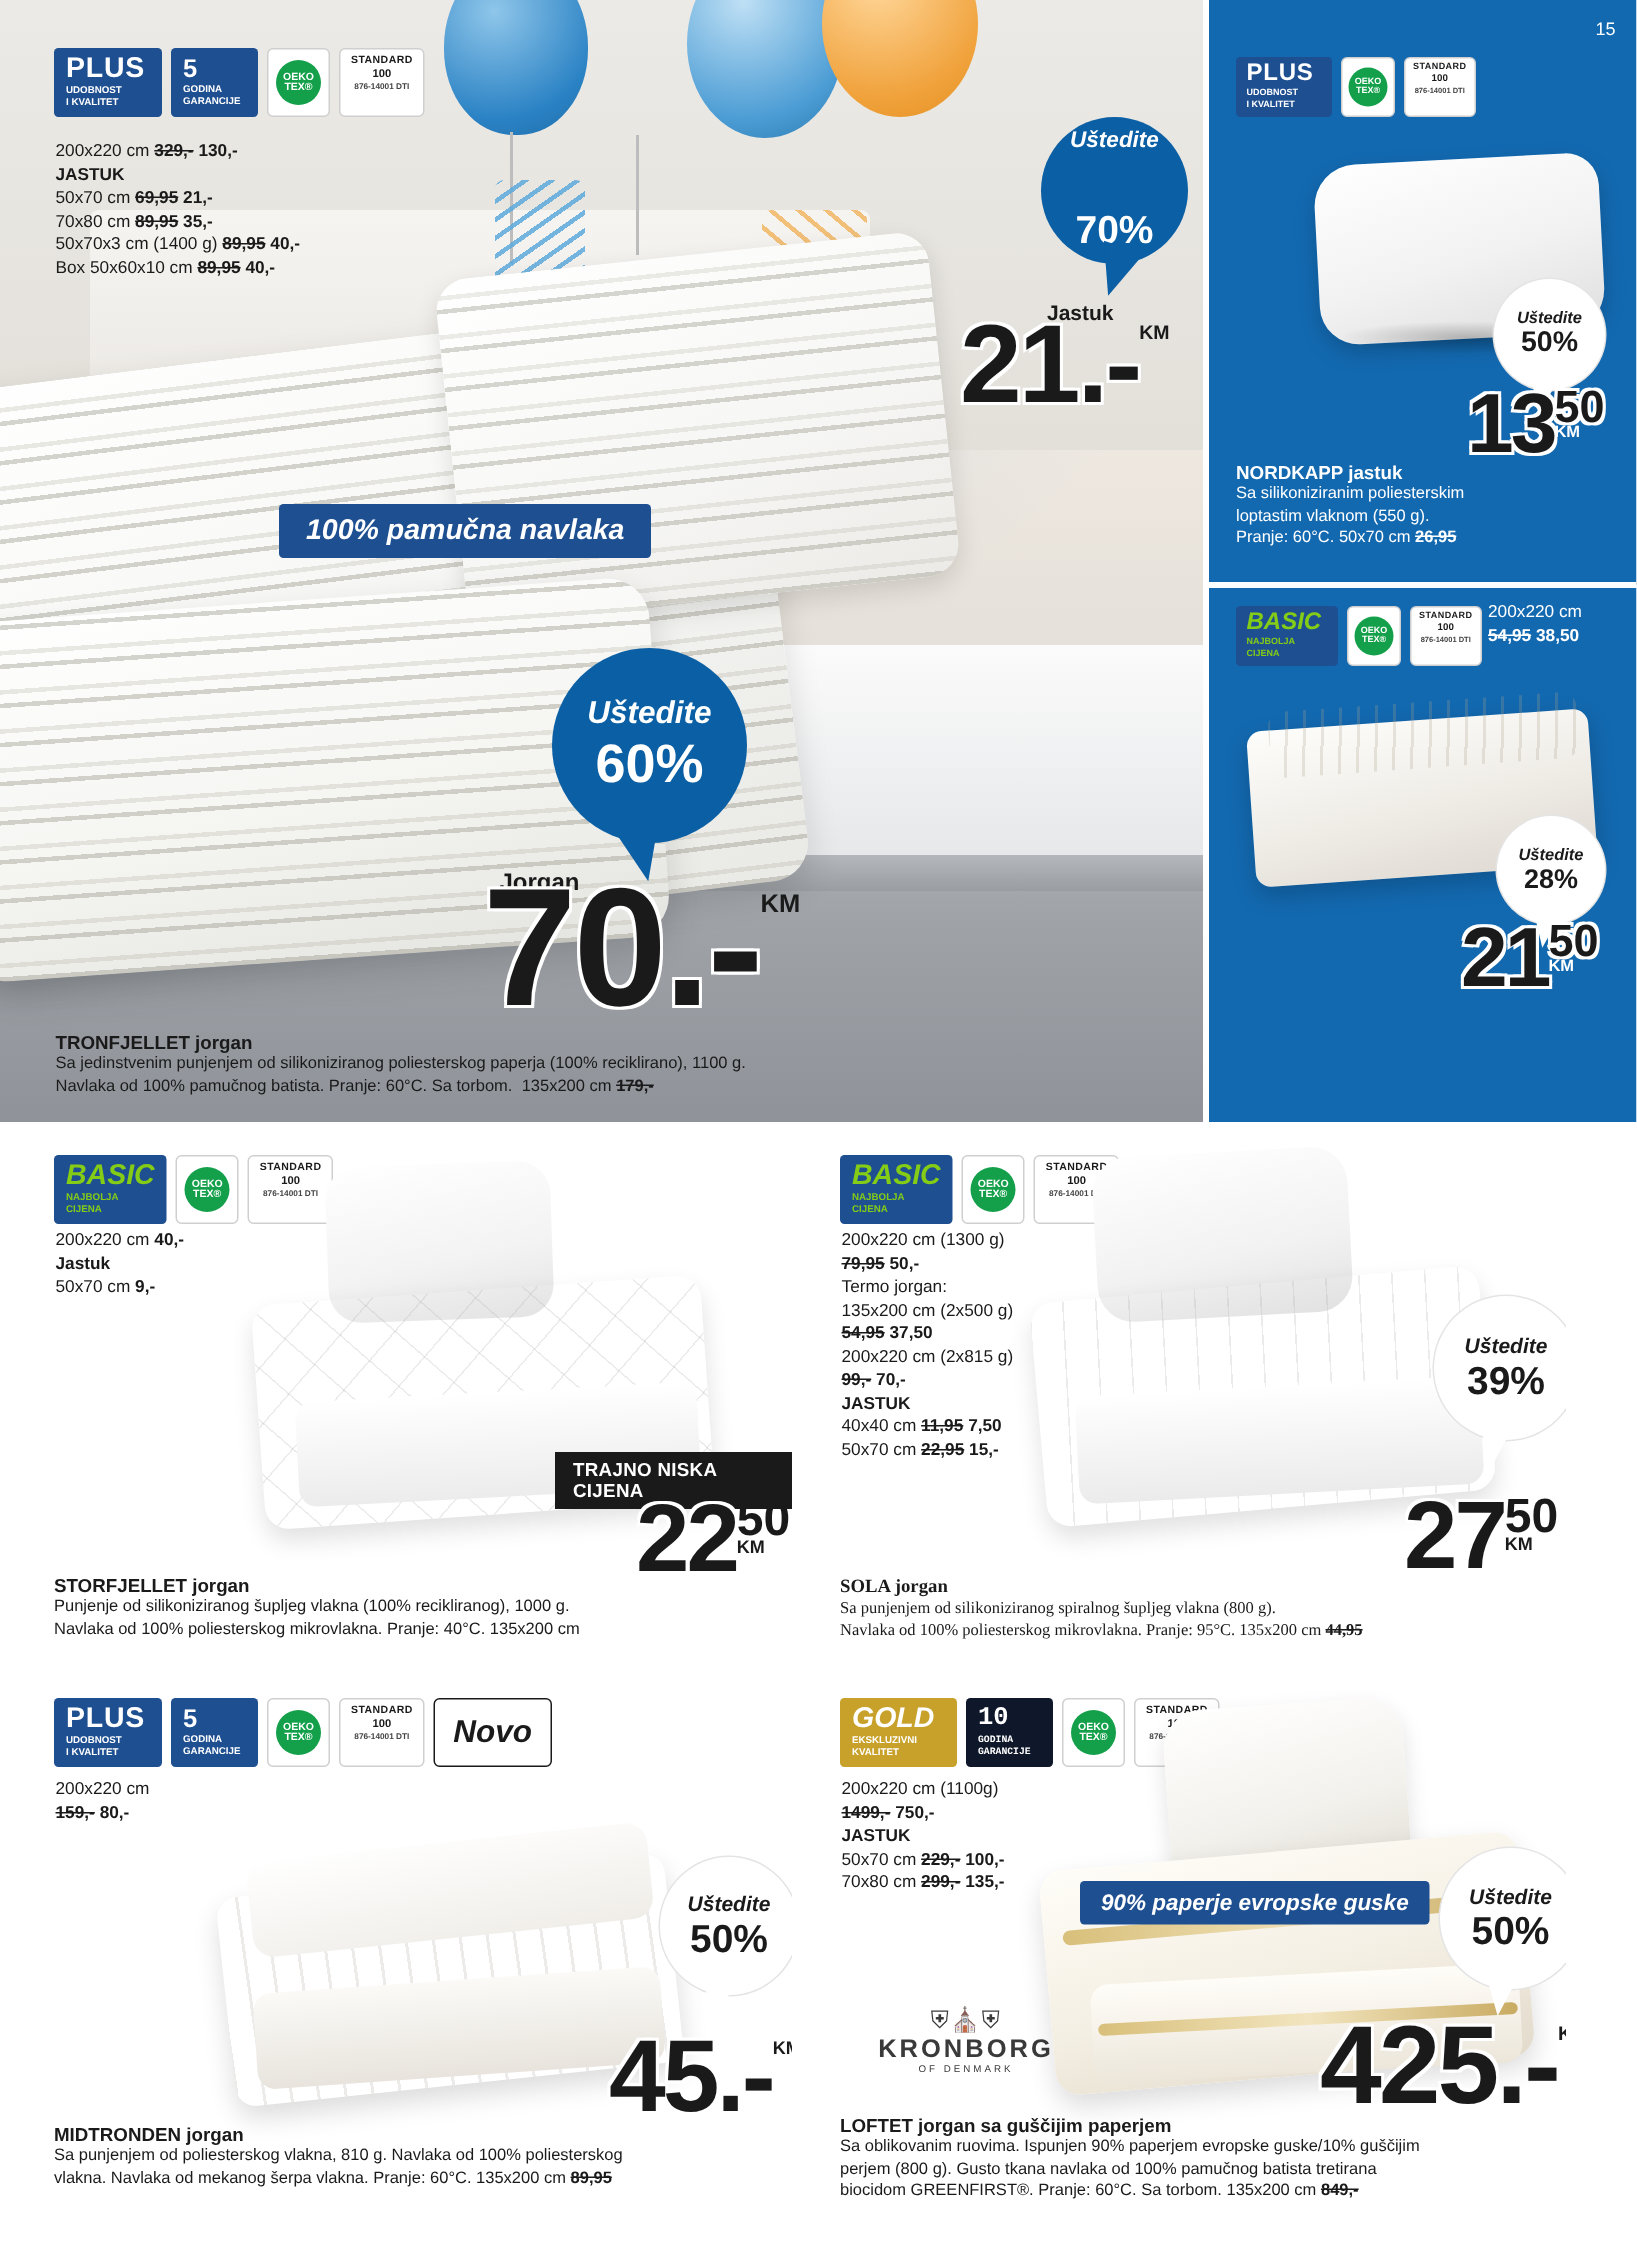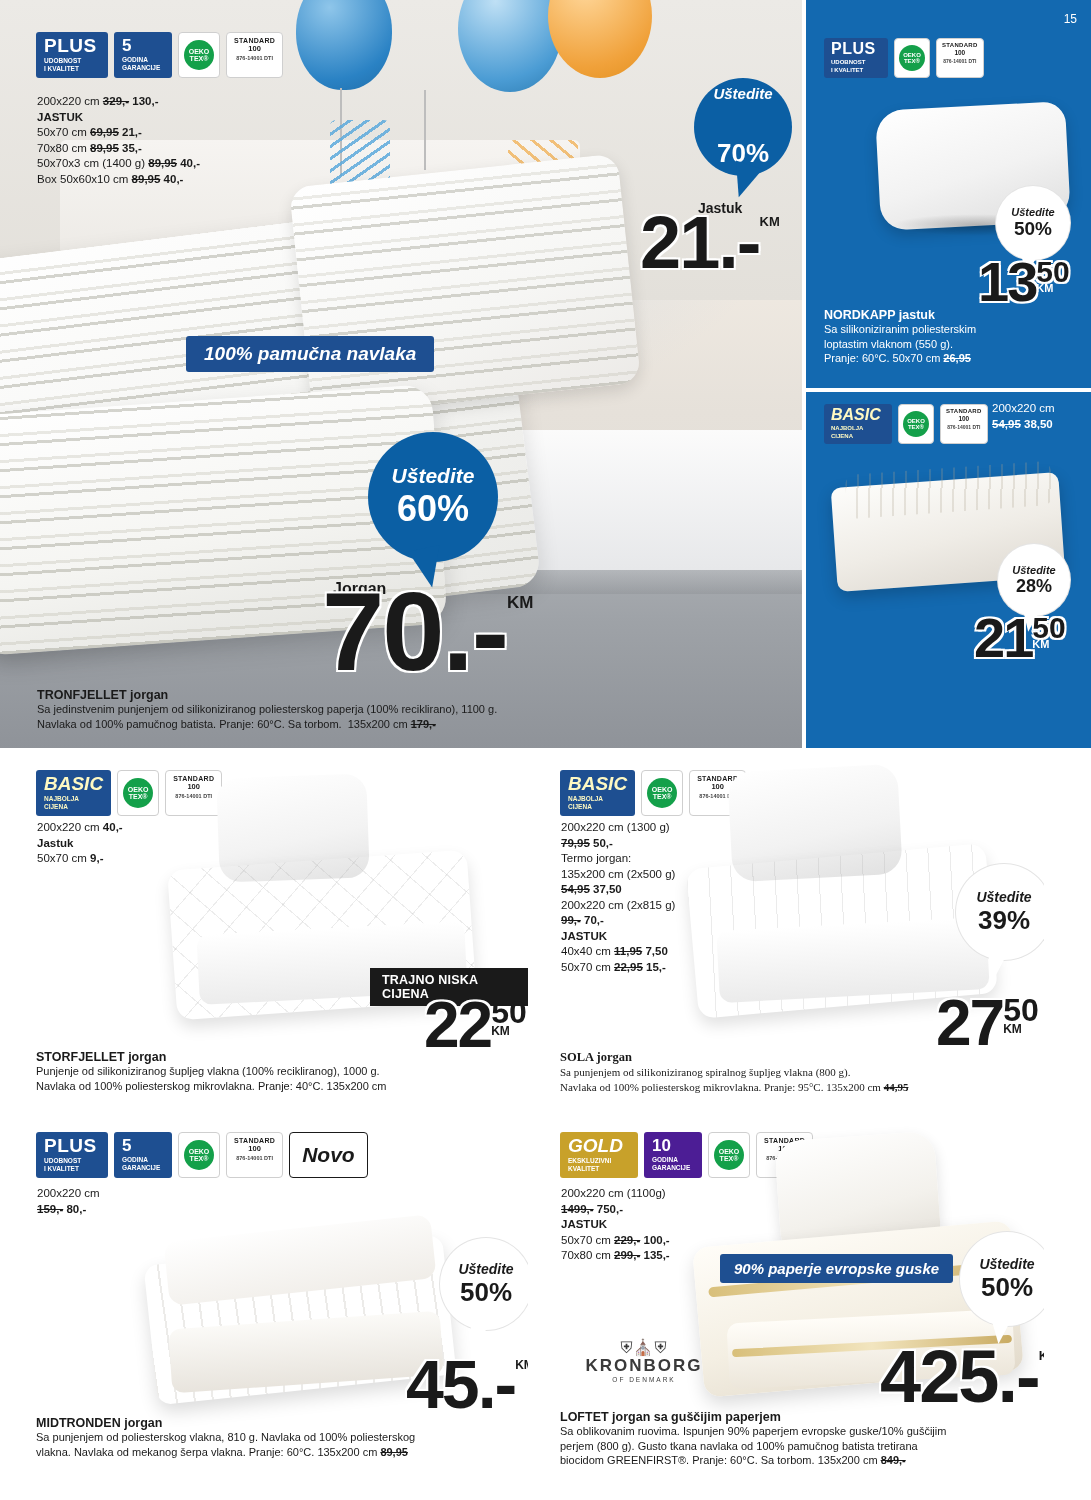--- a/index.html
+++ b/index.html
@@ -14,28 +14,28 @@
     font-size:13px;
   }
   .page { position:relative; width:1091px; height:1500px; }
 
   
   .badgerow { display:flex; align-items:stretch; gap:6px; }
   .bdg { border-radius:3px; overflow:hidden; display:flex; flex-direction:column; justify-content:center; }
   .bdg-plus { background:#1e4f91; color:#fff; padding:4px 8px 5px 8px; min-width:72px; }
   .bdg-plus .t1 { font-size:19px; font-weight:bold; letter-spacing:.5px; line-height:1; }
   .bdg-plus .t2 { font-size:6.5px; font-weight:bold; line-height:1.25; margin-top:2px; }
-  .bdg-basic { background:#1e4f91; color:#fef9c3; padding:4px 8px 5px 8px; min-width:78px; }
+  .bdg-basic { background:#1e4f91; color:#84cc16; padding:4px 8px 5px 8px; min-width:78px; }
   .bdg-basic .t1 { font-size:19px; font-weight:bold; font-style:italic; line-height:1; }
   .bdg-basic .t2 { font-size:6.5px; font-weight:bold; line-height:1.25; margin-top:2px; }
   .bdg-gold { background:#c8a12a; color:#fff; padding:4px 0 5px 8px; min-width:78px; }
   .bdg-gold .t1 { font-size:19px; font-weight:bold; font-style:italic; line-height:1; }
   .bdg-gold .t2 { font-size:6.5px; font-weight:bold; line-height:1.25; margin-top:2px; }
   .bdg-years { background:#1e4f91; color:#fff; padding:4px 8px 5px 8px; min-width:58px; text-align:left;}
-  .bdg-years.gold { background:#4c1d95; }
+  .bdg-years.gold { background:#0f172a;font-family:Liberation Mono, monospace; }
   .bdg-years .t1 { font-size:17px; font-weight:bold; line-height:1; }
   .bdg-years .t2 { font-size:6.5px; font-weight:bold; line-height:1.25; margin-top:2px; }
   .bdg-oeko { background:#fff; border:1px solid #cfcfcf; border-radius:4px; display:flex; align-items:center; padding:3px 5px; }
   .oeko-circle { width:30px; height:30px; border-radius:50%; background:#14a04a; color:#fff;
                  display:flex; flex-direction:column; align-items:center; justify-content:center;
                  font-size:7px; font-weight:bold; line-height:1.05; }
   .bdg-std { background:#fff; border:1px solid #cfcfcf; border-radius:4px; padding:4px 7px; text-align:center; }
   .bdg-std .s1 { font-size:7px; font-weight:bold; letter-spacing:.3px; line-height:1.1; }
   .bdg-std .s2 { font-size:7.5px; font-weight:bold; line-height:1.1; }
   .bdg-std .s3 { font-size:5.5px; font-weight:bold; line-height:1.2; margin-top:2px; color:#444;}

